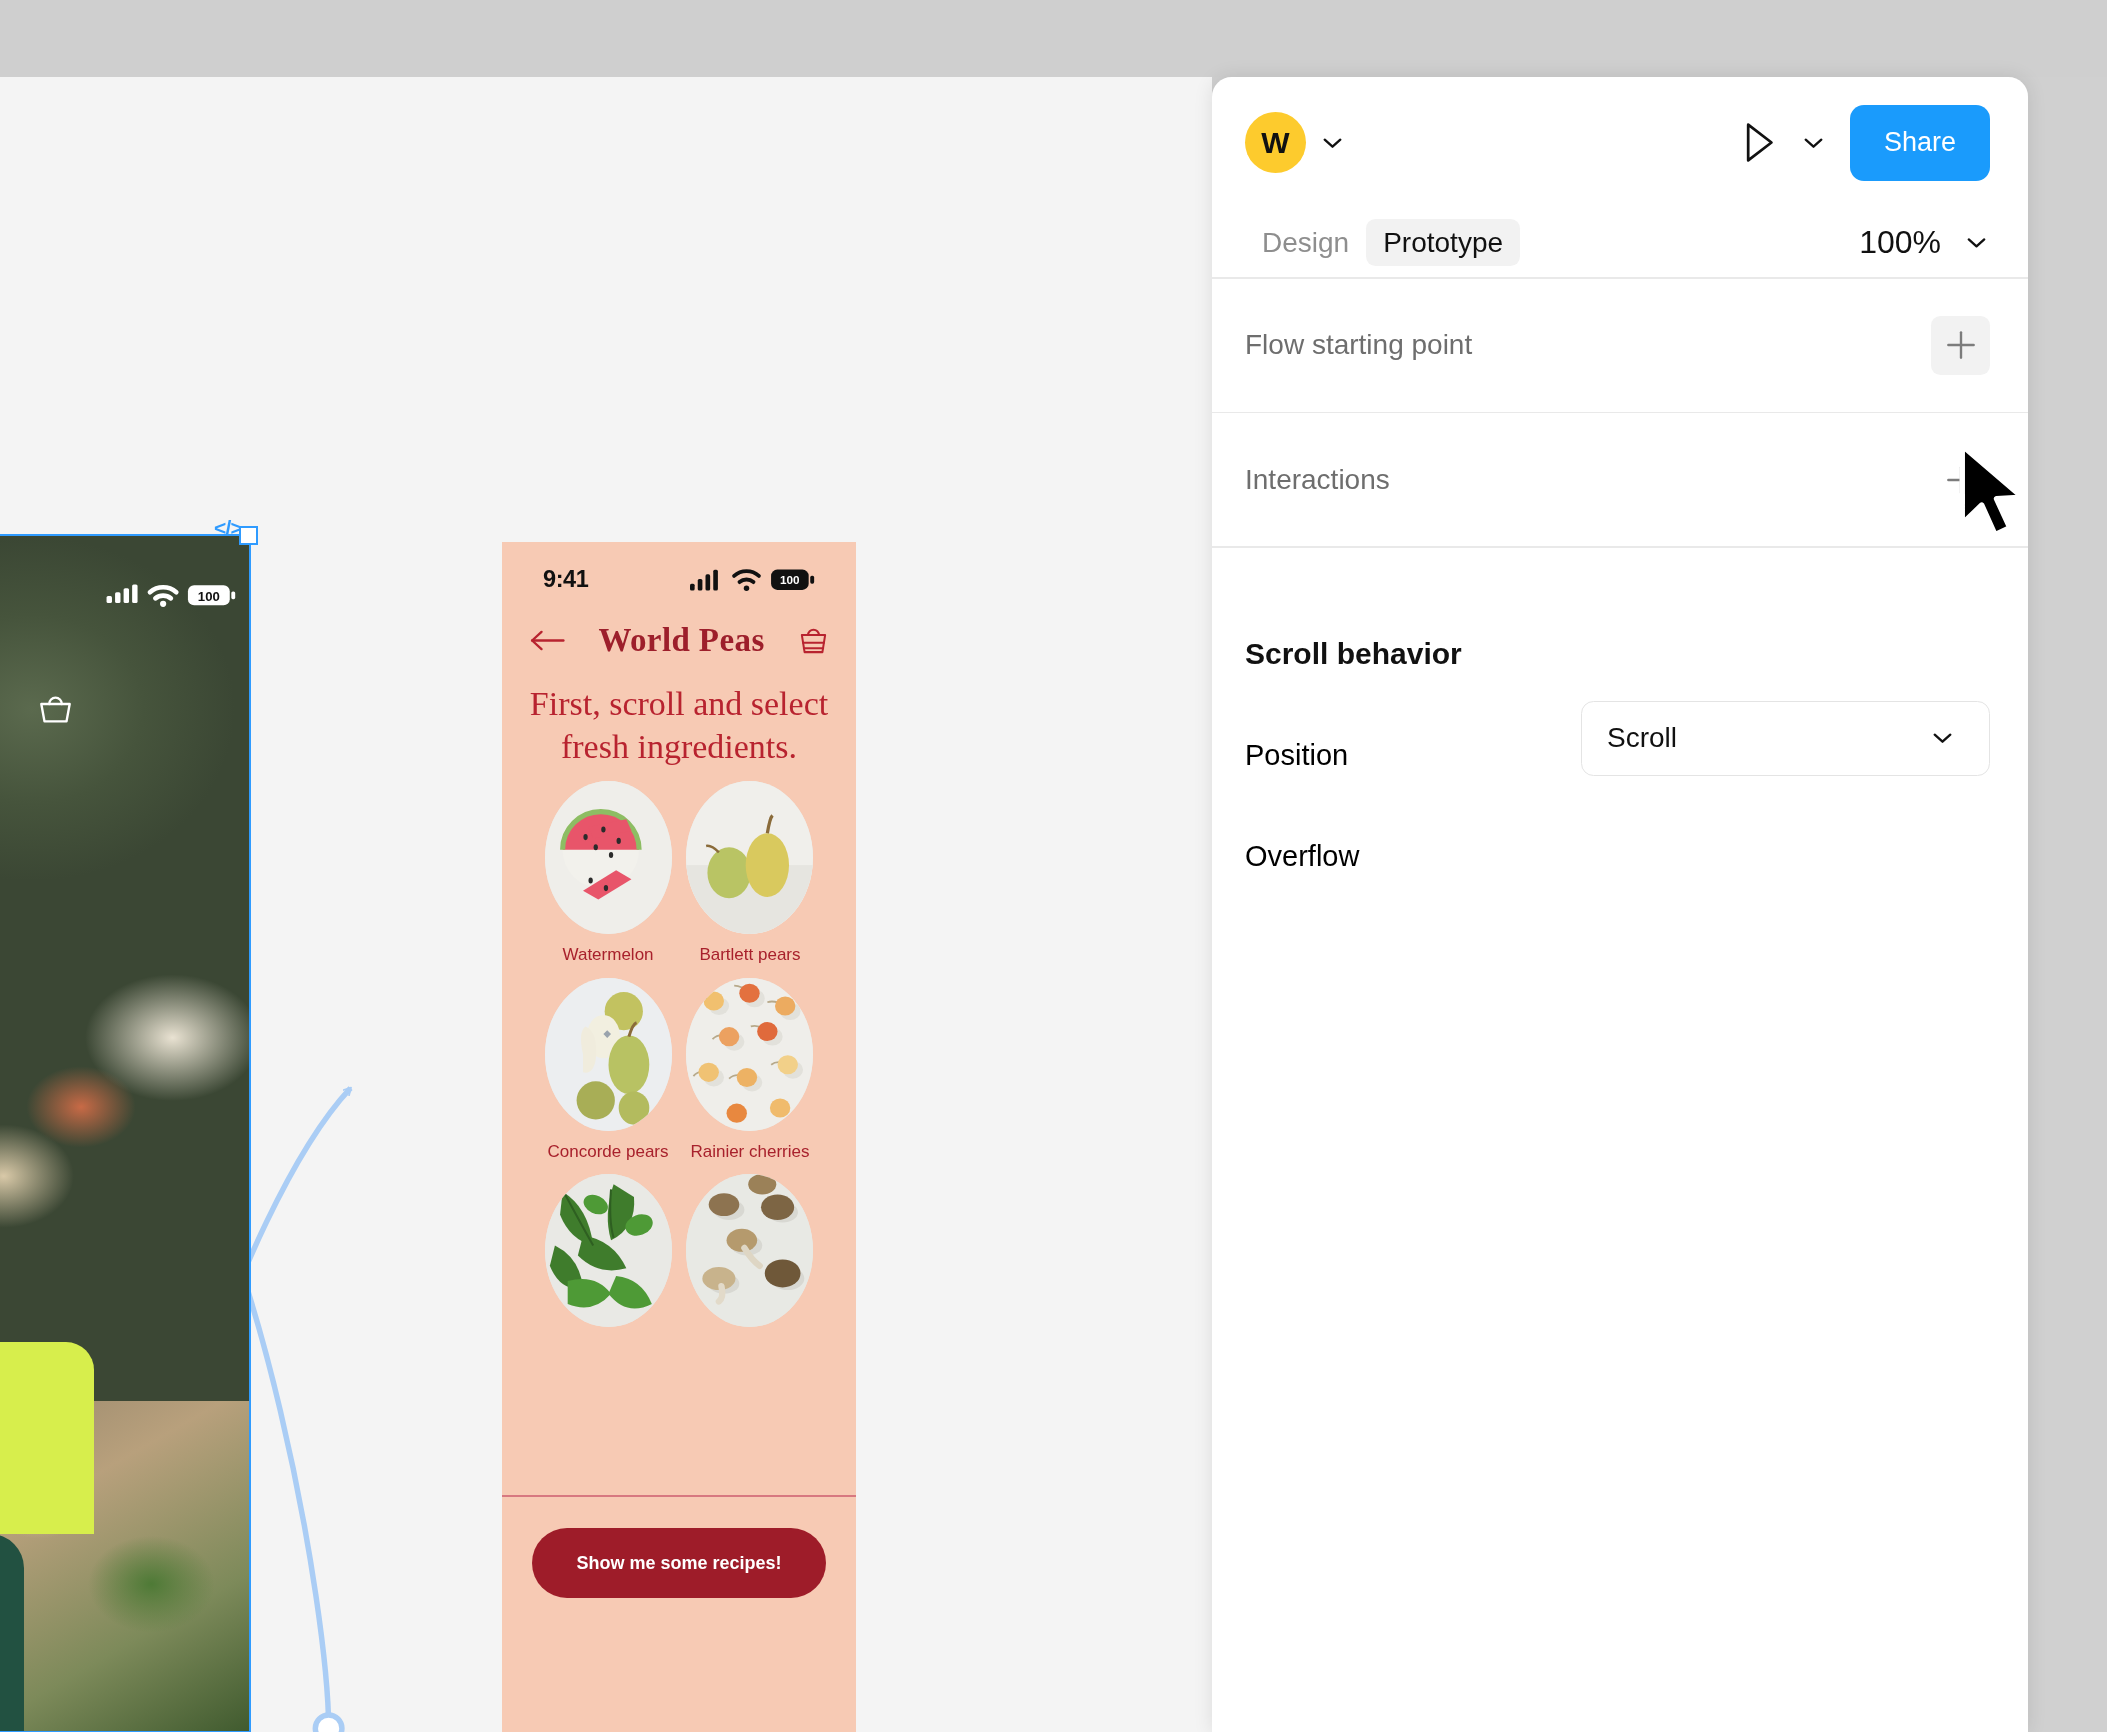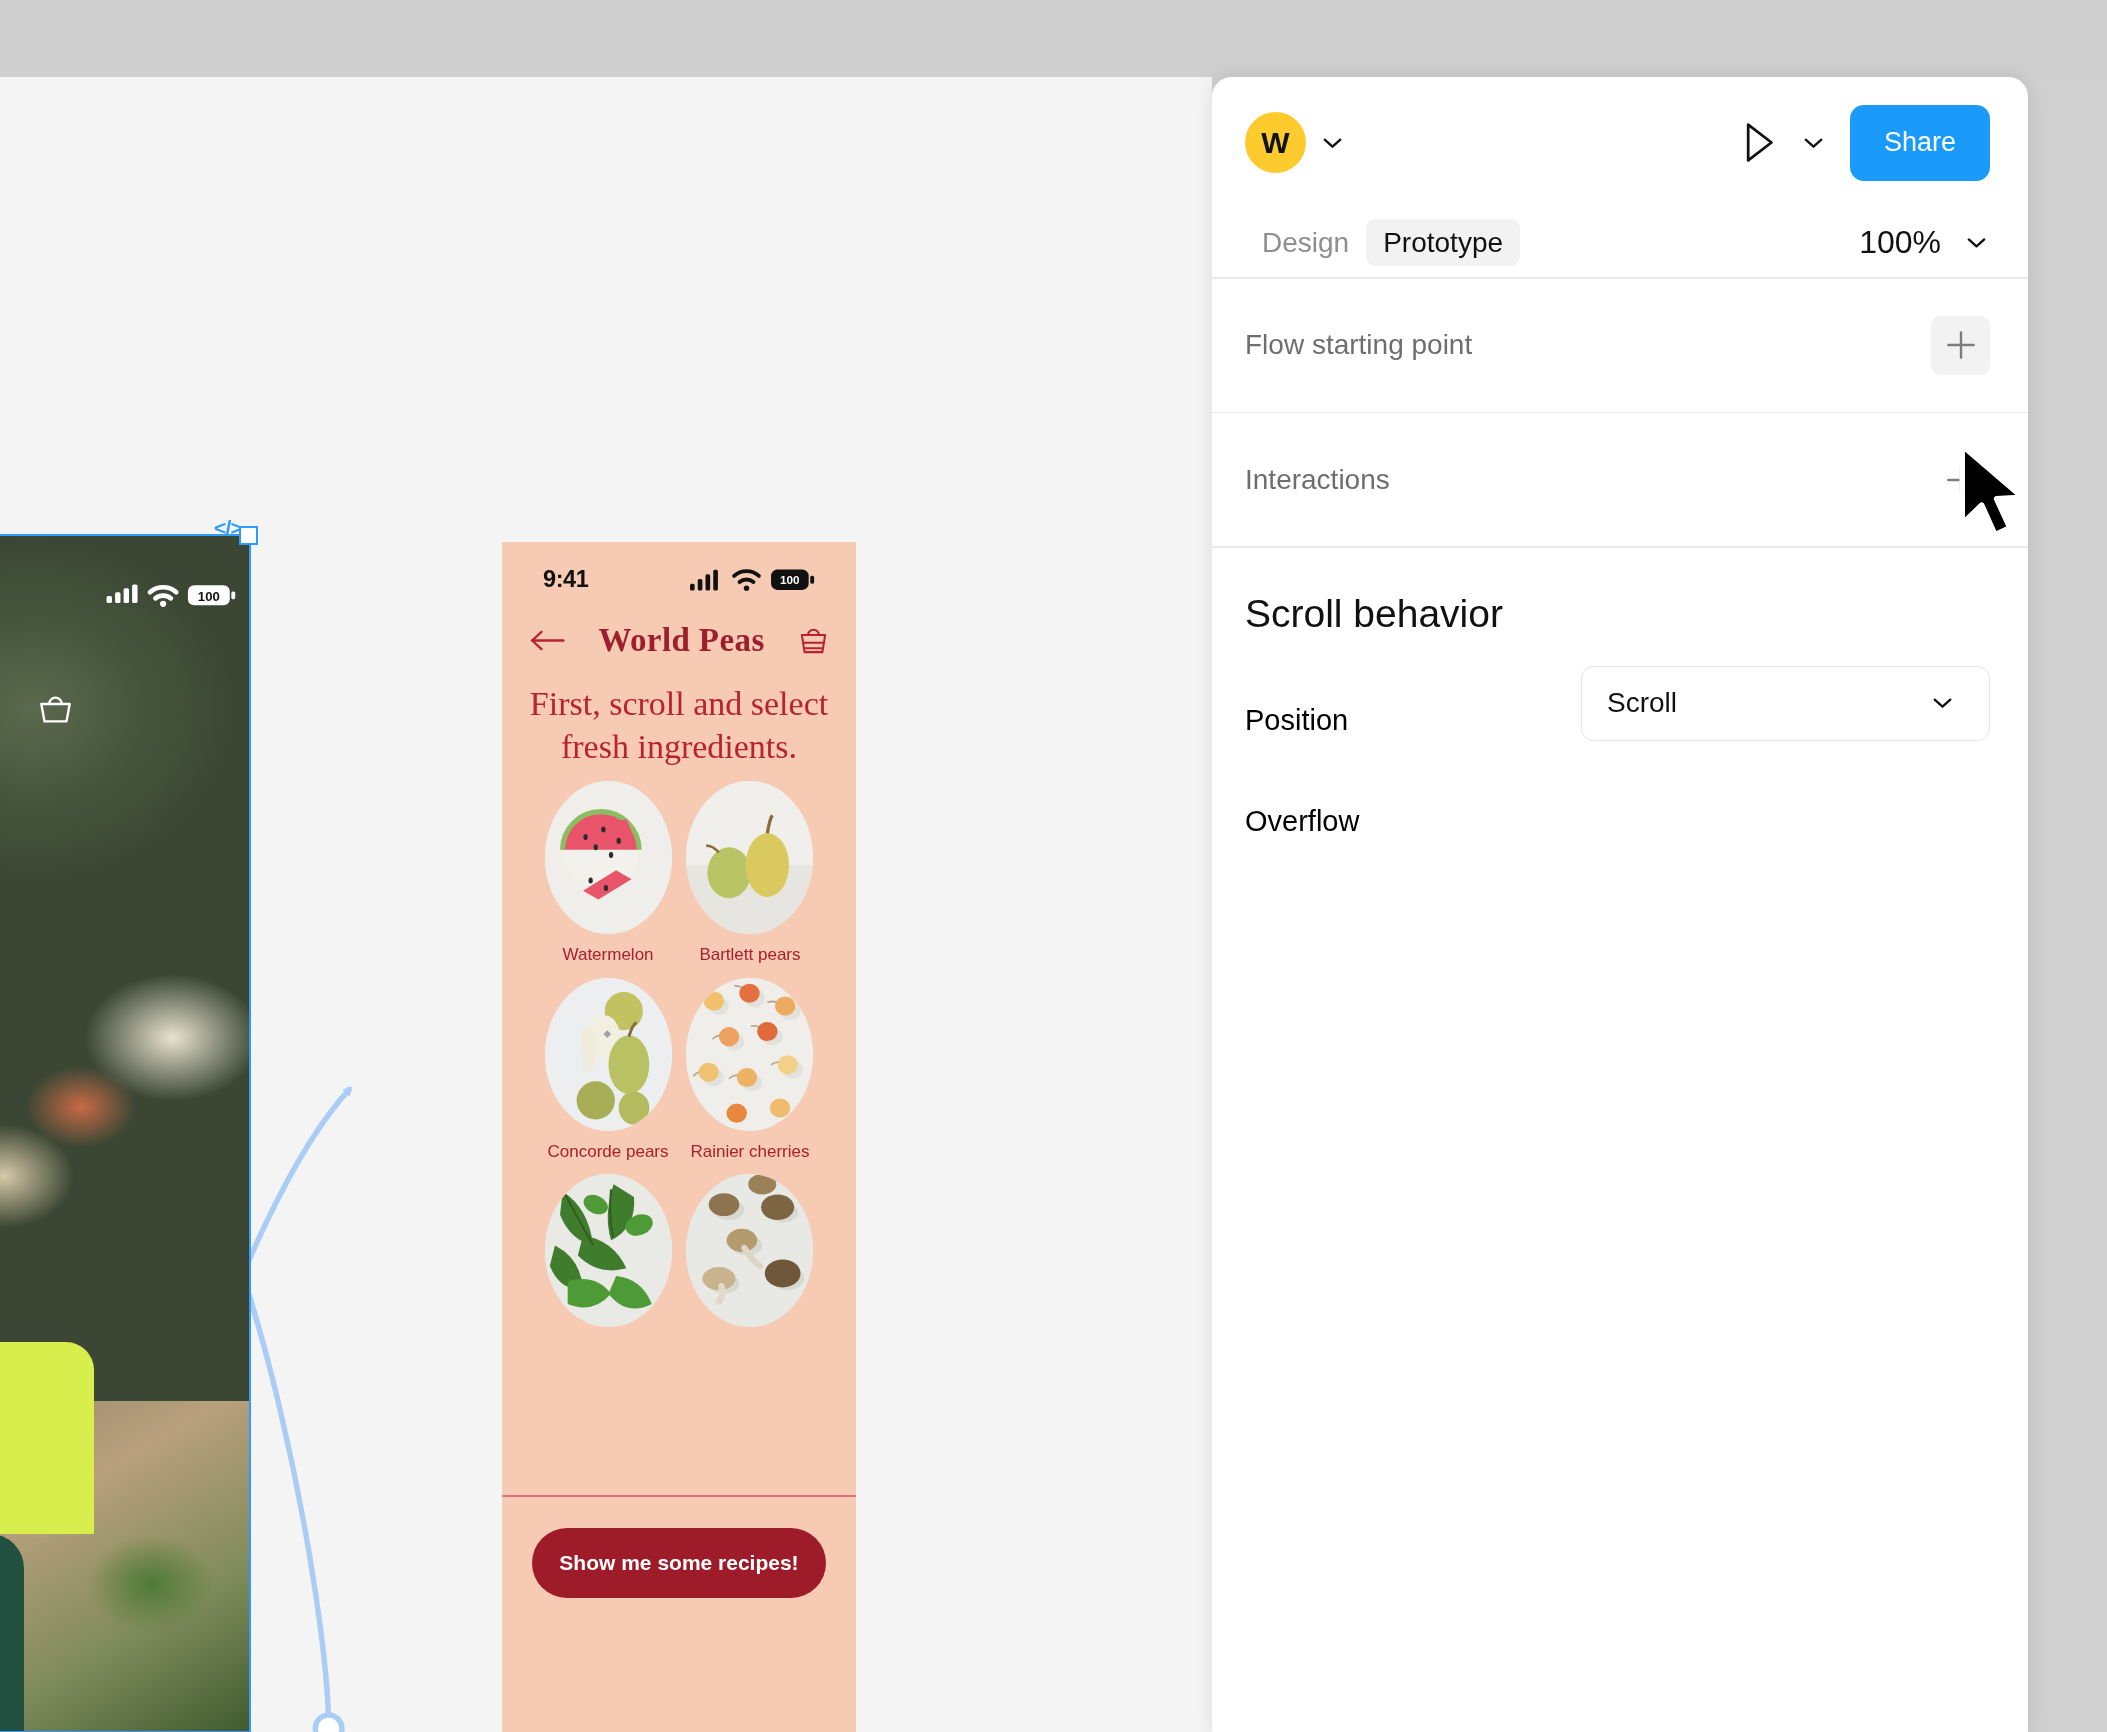--- a/index.html
+++ b/index.html
@@ -139,21 +139,21 @@
   }
   .fb-cap { margin-top: 11px; font-size: 17px; color: #a8212c; }
   .fb-divider {
     position: absolute; left: 0; top: 953px; width: 354px; height: 2.3px;
     background: #c9566a; opacity: .7;
   }
   .fb-cta {
     position: absolute; left: 30px; top: 986px; width: 294px; height: 70px;
     background: #9e1c29; border-radius: 36px;
     display: flex; align-items: center; justify-content: center;
-    color: #fff; font-size: 21px; font-weight: 700;
+    color: #fff; font-size: 18px; font-weight: 700;
   }
 
   
   .art { width: 100%; height: 100%; display: block; }
 
   
   .panel {
     position: absolute; left: 1212px; top: 77px;
     width: 816px; height: 1656px;
     background: #fff; border-radius: 19.6px 19.6px 0 0;
@@ -191,21 +191,21 @@
     padding: 0 38px 0 33px;
   }
   .row-label { font-size: 28px; color: #6e6e6e; }
   .plus-btn {
     margin-left: auto; width: 59px; height: 59px; border-radius: 9.4px;
     display: flex; align-items: center; justify-content: center;
     font-size: 42px; color: #7c7c7c; font-weight: 300; line-height: 1;
   }
   .plus-btn.hover { background: #f2f2f2; }
   .section-title {
-    padding: 44px 33px 0 33px; font-size: 39px; font-weight: 400; color: #111;
+    padding: 44px 33px 0 33px; font-size: 30px; font-weight: 700; color: #111; margin-top: 45px;
   }
   .field {
     display: flex; align-items: center; padding: 0 38px 0 33px;
     margin-top: 30px;
   }
   .field-label { font-size: 29px; color: #000000; width: 336px; margin-top: 34px; }
   .select {
     flex: 1; height: 75px; border: 1.6px solid #e4e4e4; border-radius: 12.5px;
     display: flex; align-items: center; justify-content: space-between;
     padding: 0 34px 0 25px; font-size: 28px; color: #111; background: #fff;

